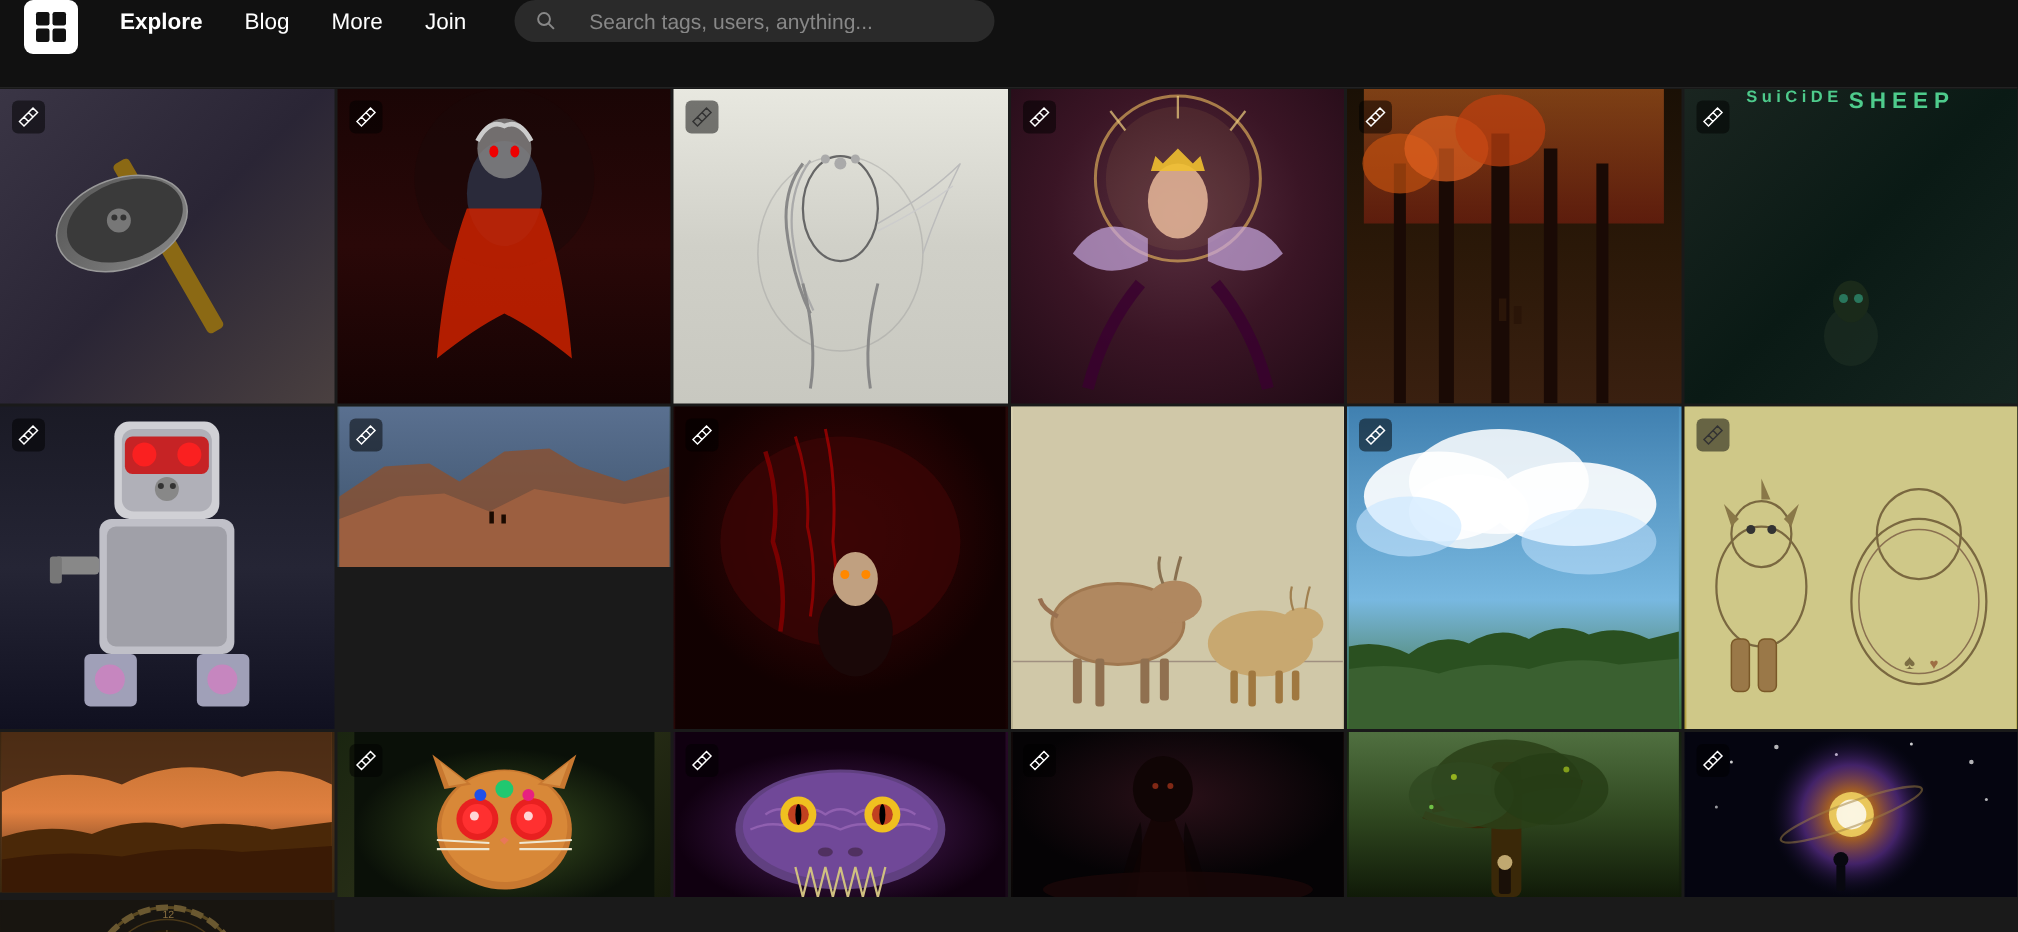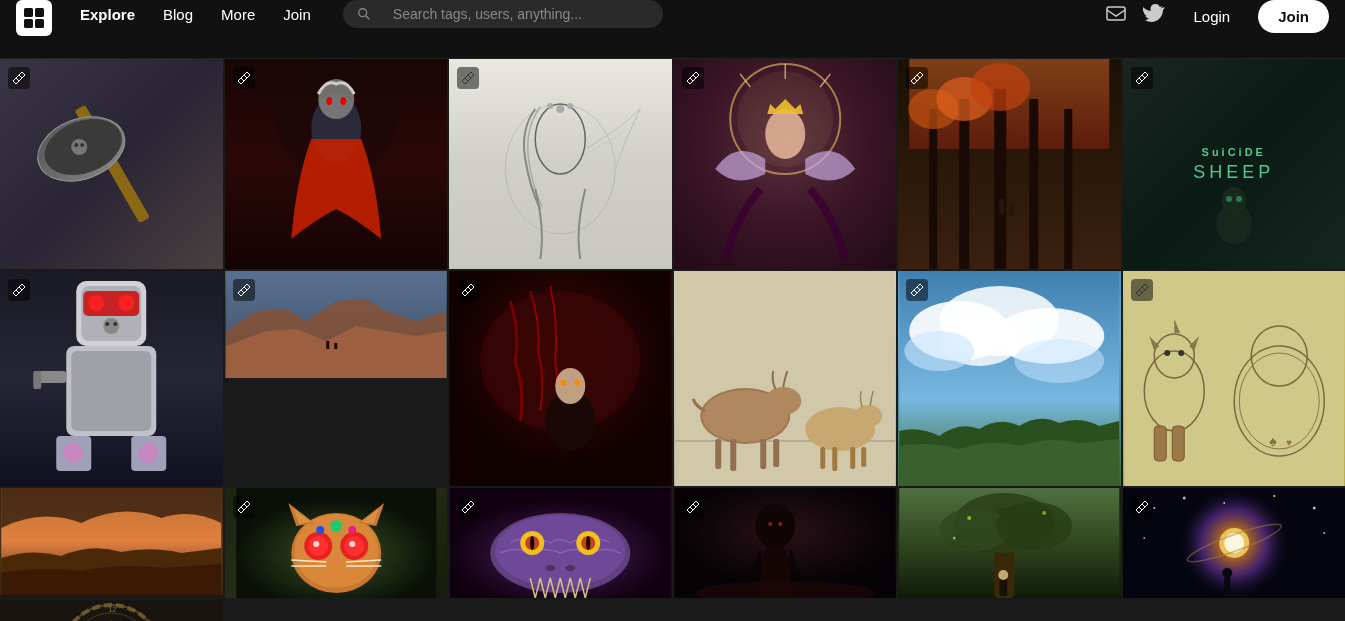--- a/index.html
+++ b/index.html
@@ -88,35 +88,20 @@
     <a class="nav-link">Blog</a>
     <a class="nav-link">More</a>
     <a class="nav-link">Join</a>
   </div>
   <div class="search-bar">
     <svg width="16" height="16" viewBox="0 0 16 16" fill="#888">
       <circle cx="6.5" cy="6.5" r="4.5" stroke="#888" stroke-width="1.5" fill="none"></circle>
       <line x1="10" y1="10" x2="14" y2="14" stroke="#888" stroke-width="1.5"></line>
     </svg>
     <input type="text" placeholder="Search tags, users, anything..." style="">
-  </div>
-  <div class="nav-right">
-    <span class="nav-icon">
-      <svg width="22" height="22" viewBox="0 0 22 22" fill="none">
-        <rect x="2" y="4" width="18" height="13" rx="2" stroke="#ccc" stroke-width="1.5" fill="none"></rect>
-        <path d="M2 7l9 6 9-6" stroke="#ccc" stroke-width="1.5" fill="none"></path>
-      </svg>
-    </span>
-    <span class="nav-icon">
-      <svg width="22" height="22" viewBox="0 0 22 22" fill="#ccc">
-        <path d="M20 4.5a8 8 0 01-2.36.65 4.1 4.1 0 001.8-2.27 8.2 8.2 0 01-2.6 1A4.1 4.1 0 007.9 7.8a11.6 11.6 0 01-8.4-4.3 4.1 4.1 0 001.27 5.47A4 4 0 01.8 8.4v.05a4.1 4.1 0 003.3 4.02 4.1 4.1 0 01-1.85.07 4.1 4.1 0 003.83 2.85A8.2 8.2 0 012 17.05 11.6 11.6 0 008.3 19c7.55 0 11.67-6.25 11.67-11.67v-.53A8.3 8.3 0 0022 4.5z"></path>
-      </svg>
-    </span>
-    <span class="nav-login">Login</span>
-    <button class="nav-join">Join</button>
   </div>
 </nav>
 
 <div class="gallery">
 
   <div class="gallery-item" style="height:210px; background: linear-gradient(135deg, #3a3545 0%, #2a2535 50%, #4a4040 100%);">
     <div class="stack-icon">
       <svg viewBox="0 0 14 14">
           <path d="M1 10l3-3 3 3-3 3z M4 7l3-3 3 3-3 3z M7 4l3-3 3 3-3 3z" fill="none" stroke="#fff" stroke-width="1"></path>
         </svg>
@@ -248,23 +233,23 @@
       <rect x="100" y="145" width="5" height="12" fill="#2a1508"></rect>
     </svg>
   </div>
 
   <div class="gallery-item" style="height:210px; background: linear-gradient(135deg, #1a2520 0%, #0a1a15 50%, #152520 100%);">
     <div class="stack-icon">
       <svg viewBox="0 0 14 14">
           <path d="M1 10l3-3 3 3-3 3z M4 7l3-3 3 3-3 3z M7 4l3-3 3 3-3 3z" fill="none" stroke="#fff" stroke-width="1"></path>
         </svg>
     </div>
-    <div class="art" style="display:flex; flex-direction:column; align-items:center; justify-content:center; gap:4px;">
+    <div class="art" style="display:flex; align-items:flex-start; justify-content:center; gap:4px;">
       <div style="font-size:11px; font-weight:900; color:#4ecb8c; letter-spacing:3px; font-family:sans-serif;">SuiCiDE</div>
-      <div style="font-size:18px; font-weight:400; color:#4ecb8c; letter-spacing:4px; font-family:sans-serif;">SHEEP</div>
+      <div style="font-size:15px; font-weight:700; color:#4ecb8c; letter-spacing:4px; font-family:sans-serif;">SHEEP</div>
 
       <svg width="60" height="80" viewBox="0 0 60 80" style="position:absolute; bottom:20px; left:50%; transform:translateX(-50%);">
         <ellipse cx="30" cy="55" rx="18" ry="20" fill="#1a2a20" opacity="0.8"></ellipse>
         <ellipse cx="30" cy="32" rx="12" ry="14" fill="#1a2a1a"></ellipse>
         <circle cx="25" cy="30" r="3" fill="#3a8" opacity="0.6"></circle>
         <circle cx="35" cy="30" r="3" fill="#3a8" opacity="0.6"></circle>
       </svg>
     </div>
   </div>
 

